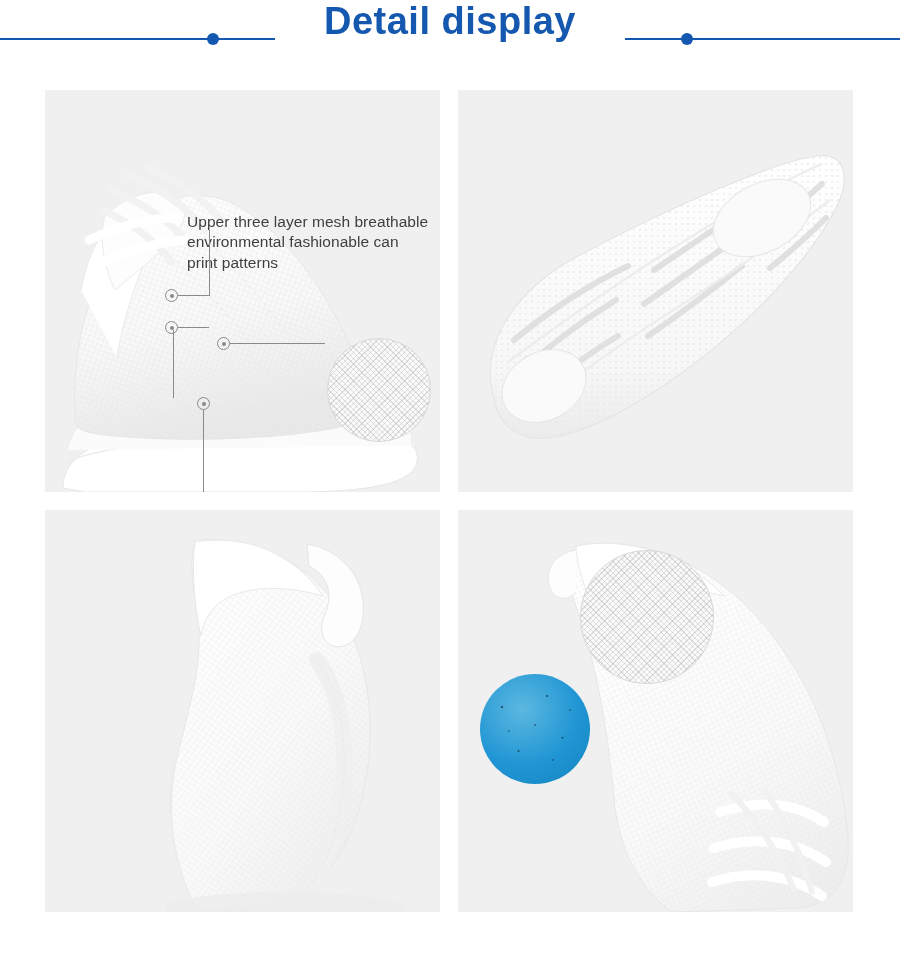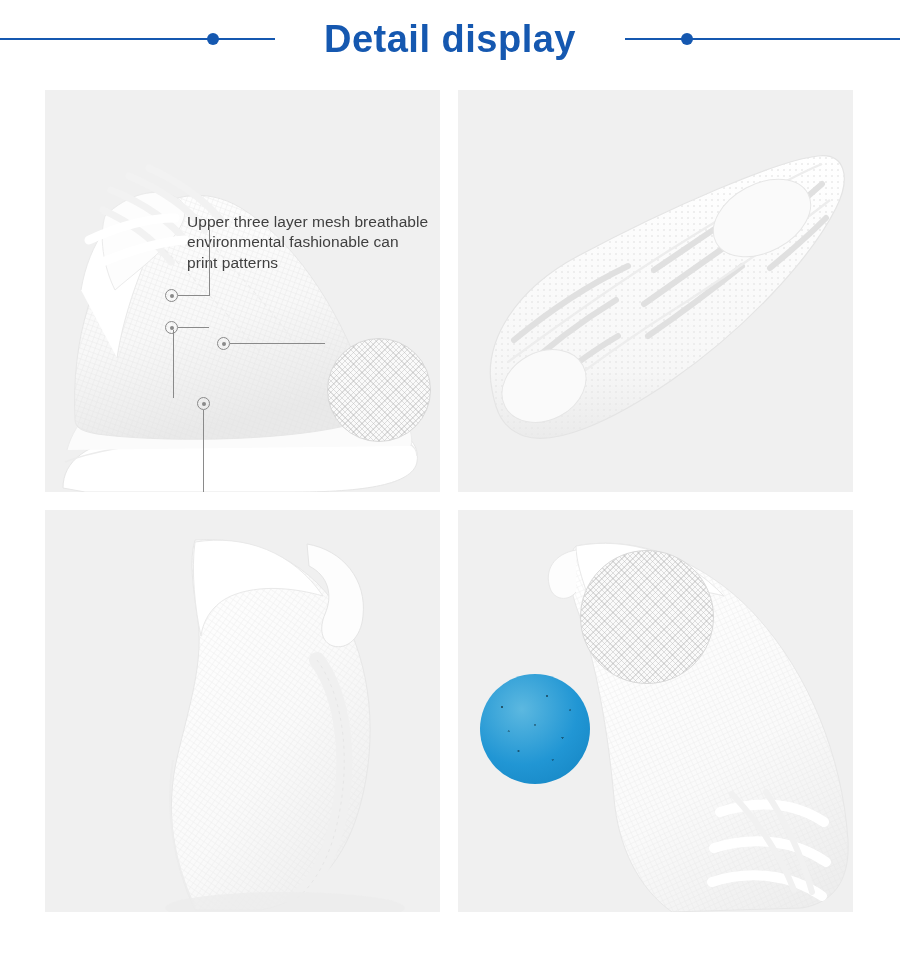--- a/index.html
+++ b/index.html
@@ -11,21 +11,20 @@
     background: #ffffff;
     font-family: "Liberation Sans", sans-serif;
     overflow: hidden;
   }
 
   
   .header {
     position: relative;
     height: 78px;
     display: flex;
-    align-items: center;
     justify-content: center;
   }
   .header-title {
     font-size: 38px;
     font-weight: bold;
     color: #1558b0;
     letter-spacing: 0.5px;
     padding: 0 26px;
     white-space: nowrap;
   }

